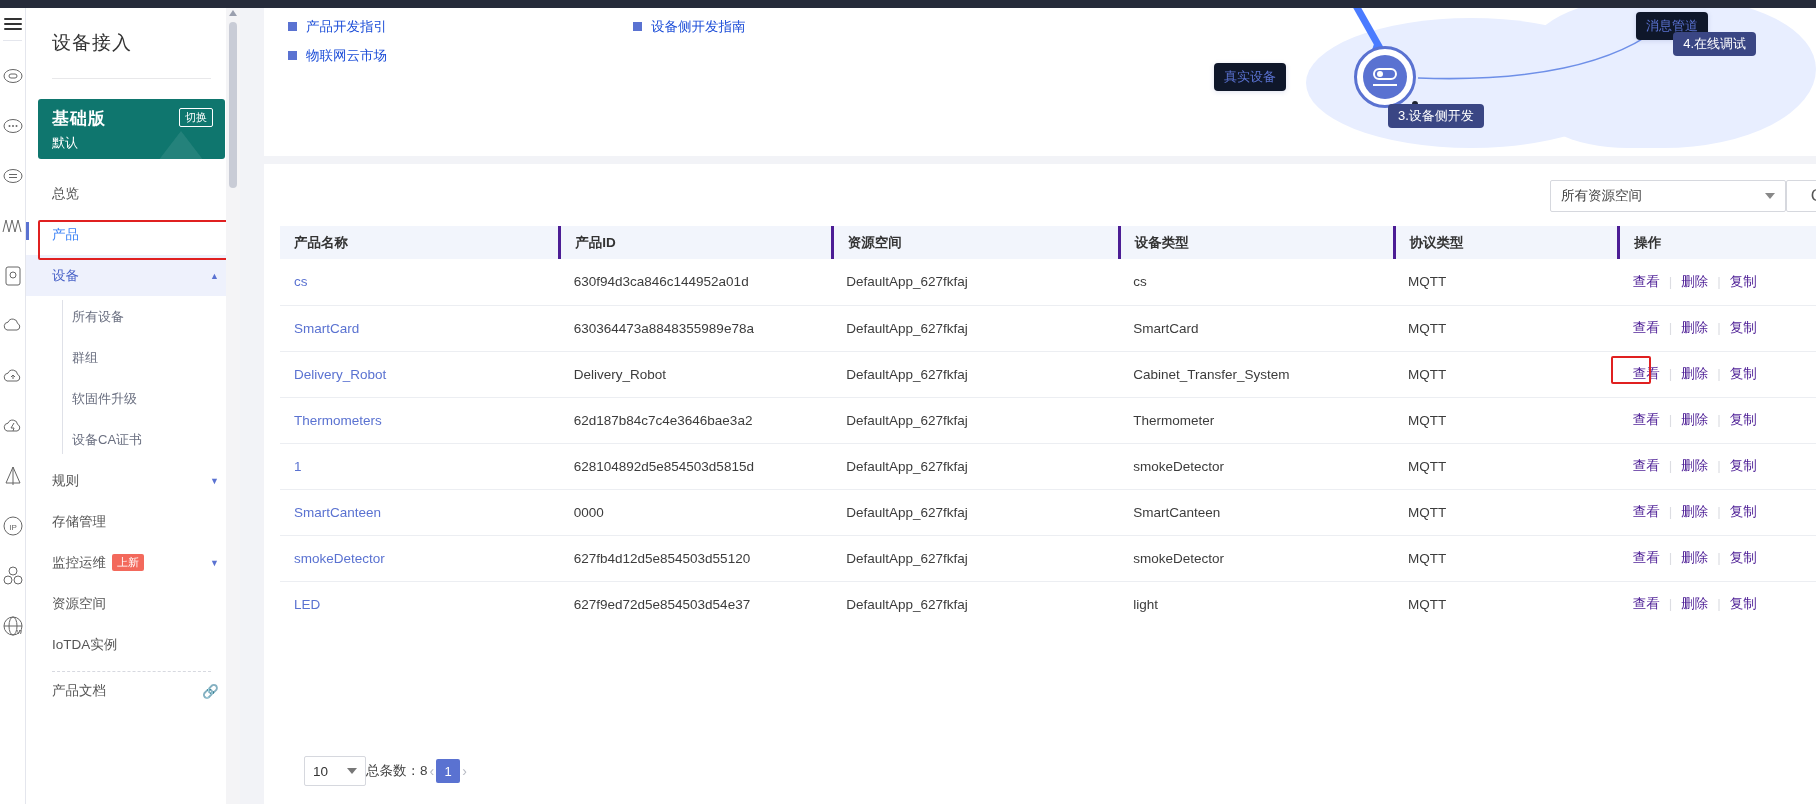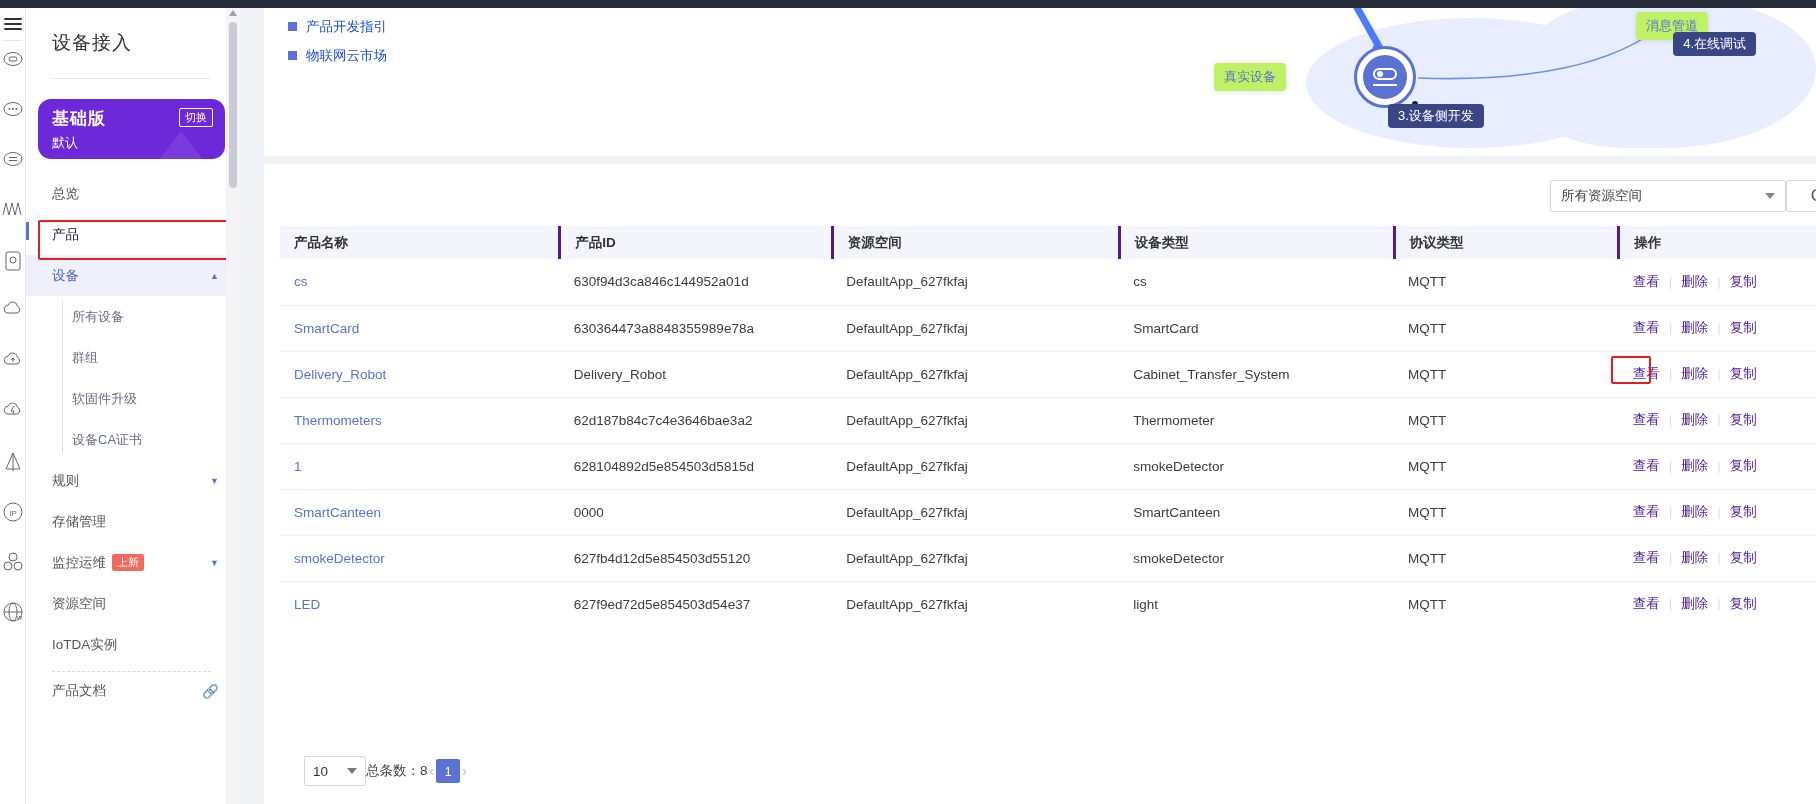--- a/index.html
+++ b/index.html
@@ -9,27 +9,27 @@
     font-family:"Liberation Sans","DejaVu Sans",sans-serif;
     font-size:13px; color:#333; background:#f2f3f7;
     overflow:hidden; position:relative;
   }
   .topbar { position:absolute; top:0; left:0; width:1816px; height:8px; background:#262b3a; z-index:50;}
   
   .rail { position:absolute; left:0; top:8px; width:26px; height:796px; background:#fff; border-right:1px solid #e4e6ed; z-index:30;}
   .rail .hamb { margin:10px auto 0; width:18px; }
   .rail .hamb i { display:block; height:2px; background:#333; margin:3px 0; border-radius:1px;}
   .rail .sep { height:1px; background:#e4e6ed; margin:10px 3px; }
-  .rail .ri { width:26px; height:50px; display:flex; justify-content:center; color:#5c6173; }
+  .rail .ri { width:26px; height:50px; display:flex; align-items:center; justify-content:center; color:#5c6173; }
   .rail .ri svg { display:block; }
   
   .sidenav { position:absolute; left:26px; top:8px; width:212px; height:796px; background:#fff; border-right:1px solid #e4e6ed; z-index:25;}
   .sidenav h1 { font-size:19px; font-weight:normal; color:#333; margin:22px 0 0 26px; letter-spacing:1px;}
   .sidenav .hr { height:1px; background:#e8e8ea; margin:22px 26px 0 26px;}
-  .verbox { margin:20px 12px 0 12px; height:60px; background:#6d28d9; border-radius:13px; position:relative; overflow:hidden;}
+  .verbox { margin:20px 12px 0 12px; height:60px; background:#0f766e; border-radius:3px; position:relative; overflow:hidden;}
   .verbox .vtitle { position:absolute; left:14px; top:8px; font-size:17px; color:#fff; font-weight:bold; letter-spacing:1px;}
   .verbox .vsub { position:absolute; left:14px; top:35px; font-size:13px; color:#fff;}
   .verbox .vswitch { position:absolute; right:12px; top:9px; border:1px solid #fff; color:#fff; font-size:11px; padding:1px 5px; border-radius:2px;}
   .verbox .tri { position:absolute; right:18px; bottom:-6px; width:0;height:0;border-left:26px solid transparent;border-right:26px solid transparent;border-bottom:34px solid rgba(255,255,255,.09);}
   .navlist { margin-top:14px; }
   .navitem { height:41px; display:flex; align-items:center; padding-left:26px; color:#555; font-size:13.5px; position:relative; cursor:pointer;}
   .navitem.active { background:#eef1fc; color:#4a63c8; }
   .navitem .caret { position:absolute; right:18px; font-size:9px; color:#5a72d1; }
   .navitem.sub { padding-left:46px; color:#6a6f80; font-size:13px; height:41px;}
   .subwrap { position:relative; }
@@ -47,21 +47,21 @@
   
   .main { position:absolute; left:240px; top:8px; right:0; bottom:0; background:#f2f3f7; overflow:hidden;}
   .topcard { position:absolute; left:24px; top:0; right:0; height:148px; background:#fff; }
   .links { position:absolute; left:24px; top:4px; width:690px;}
   .linkrow { display:flex; }
   .lkitem { display:flex; align-items:center; width:345px; height:29px; color:#1d4ed8; font-size:13.5px; cursor:pointer;}
   .lkitem .sq { width:9px; height:9px; background:#5a72d1; margin-right:9px; }
   
   .diagram { position:absolute; right:0; top:0; width:620px; height:148px; overflow:hidden;}
   .blob { position:absolute; border-radius:50%; background:#e8eeff; }
-  .chip { position:absolute; background:#bef264; border-radius:4px; box-shadow:0 1px 5px rgba(70,90,160,.18); color:#5a72d1; font-size:13px; padding:5px 10px; white-space:nowrap;}
+  .chip { position:absolute; background:#0f172a; border-radius:4px; box-shadow:0 1px 5px rgba(70,90,160,.18); color:#5a72d1; font-size:13px; padding:5px 10px; white-space:nowrap;}
   .darkchip { position:absolute; background:#3a4684; color:#fff; font-size:13px; padding:3px 10px; border-radius:4px; white-space:nowrap;}
   .devcircle { position:absolute; width:62px; height:62px; border-radius:50%; background:#fff; border:3px solid #5a72d1; display:flex; align-items:center; justify-content:center;}
   .devcircle .inner { width:44px; height:44px; border-radius:50%; background:#5a72d1; display:flex; flex-direction:column; align-items:center; justify-content:center;}
   .devcircle .pill { width:24px; height:12px; border-radius:6px; border:2px solid #fff; display:flex; align-items:center; padding-left:2px;}
   .devcircle .pill b { width:6px;height:6px;border-radius:50%;background:#fff; display:block;}
   .devcircle .bar { width:24px;height:2px;background:#fff;margin-top:4px;}
   .dot { position:absolute; width:6px;height:6px;border-radius:50%;background:#1d2330;}
   
   .card { position:absolute; left:24px; top:156px; right:0; bottom:0; background:#fff;}
   .toolbar { height:62px; position:relative;}
@@ -183,21 +183,21 @@
     <div class="tri"></div>
     <div class="vtitle">基础版</div>
     <div class="vsub">默认</div>
     <div class="vswitch">切换</div>
   </div>
 
   <div class="navlist">
     <div class="navitem">
       <span>总览</span>
     </div>
-    <div class="navitem" style="color:#0f172a;position:relative;">
+    <div class="navitem" style="color:#3b82f6;position:relative;">
       <span class="prodbar"></span>
       <span>产品</span>
     </div>
     <div class="navitem active">
       <span>设备</span>
       <span class="caret">▲</span>
     </div>
     <div class="subwrap">
       <div class="navitem sub">
         <span>所有设备</span>
@@ -245,20 +245,24 @@
 </div>
 
 <div class="main">
 
   <div class="topcard">
     <div class="links">
       <div class="linkrow">
         <div class="lkitem">
           <span class="sq"></span>
           <span>产品开发指引</span>
+        </div>
+        <div class="lkitem">
+          <span class="sq"></span>
+          <span>设备侧开发指南</span>
         </div>
       </div>
       <div class="linkrow">
         <div class="lkitem">
           <span class="sq"></span>
           <span>物联网云市场</span>
         </div>
       </div>
     </div>
 

